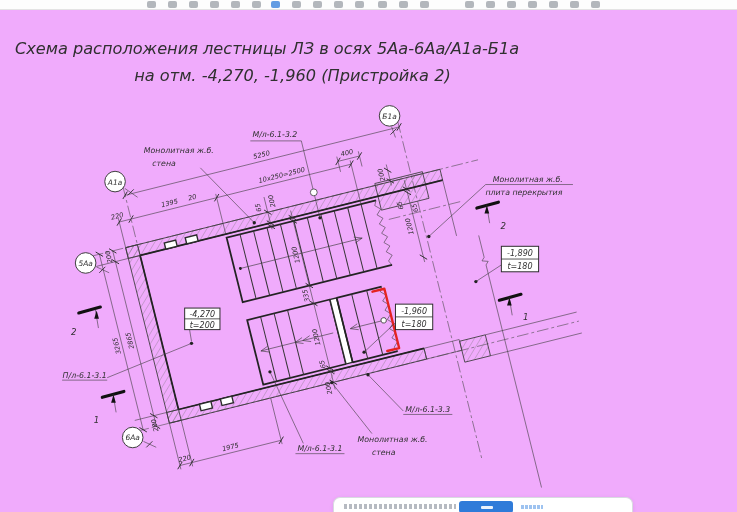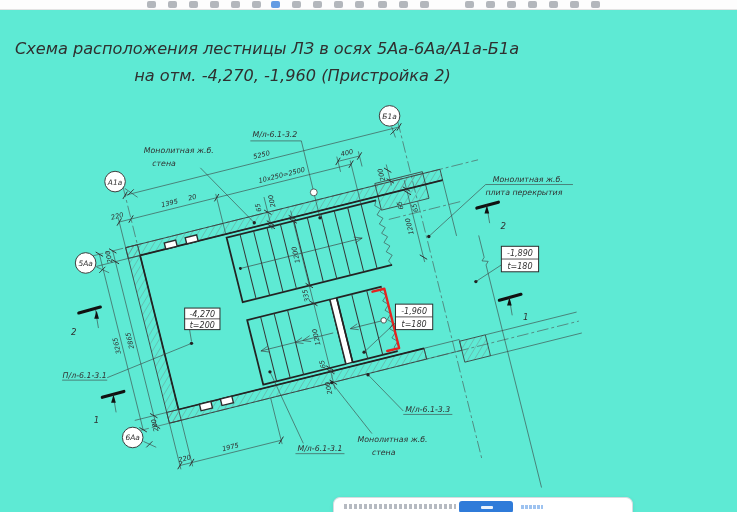--- a/index.html
+++ b/index.html
@@ -1,16 +1,16 @@
 <!DOCTYPE html>
 <html><head>
 <meta charset="utf-8">
 <style>
   html,body{margin:0;padding:0;background:#fff;}
-  #app{position:relative;width:737px;height:512px;background:#5eead4;overflow:hidden;
+  #app{position:relative;width:737px;height:512px;background:#f0abfc;overflow:hidden;
        font-family:"DejaVu Sans",sans-serif;}
   
   #toolbar{position:absolute;left:0;top:0;width:737px;height:9px;background:#fdfdfd;
            border-bottom:1px solid #e3e3e3;}
   .tbi{position:absolute;top:1px;width:9px;height:7px;border-radius:2px;opacity:.75;}
   
   #cnv{position:absolute;left:0;top:10px;}
   svg text{fill:#303030;}
   .ttl{font:italic 16.5px "DejaVu Sans",sans-serif;}
   .lb {font:italic 8px "DejaVu Sans",sans-serif;}

